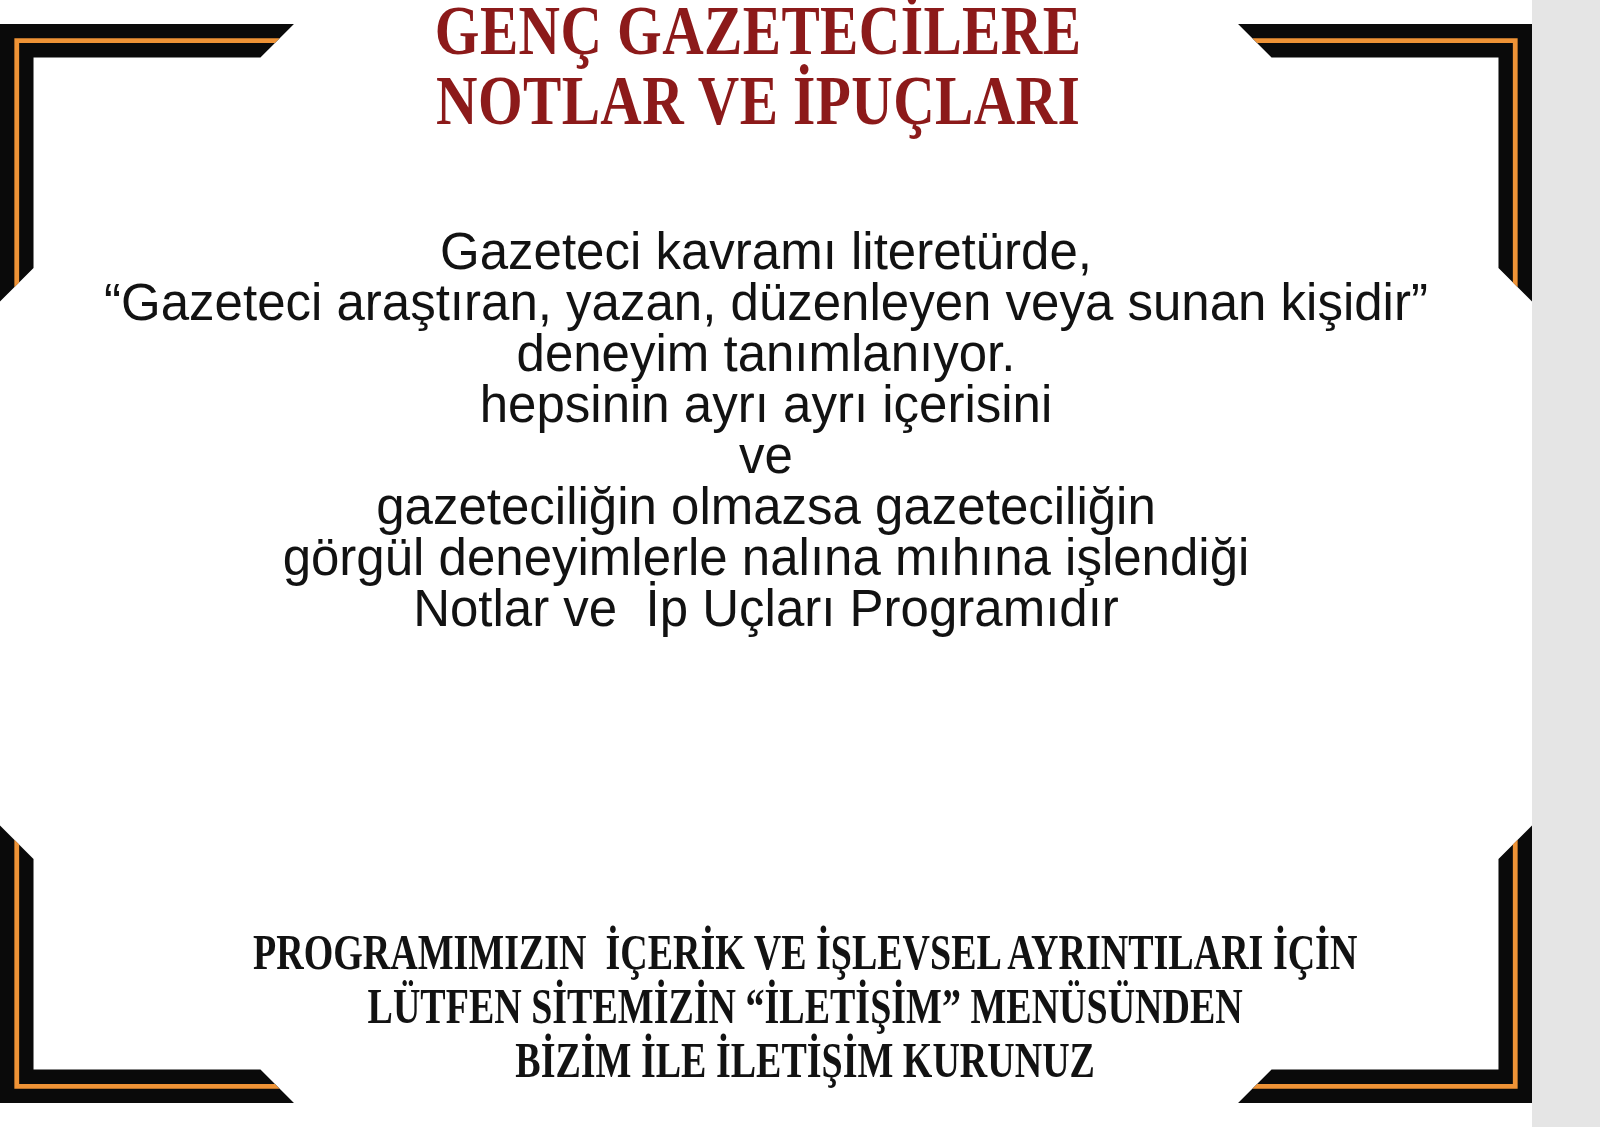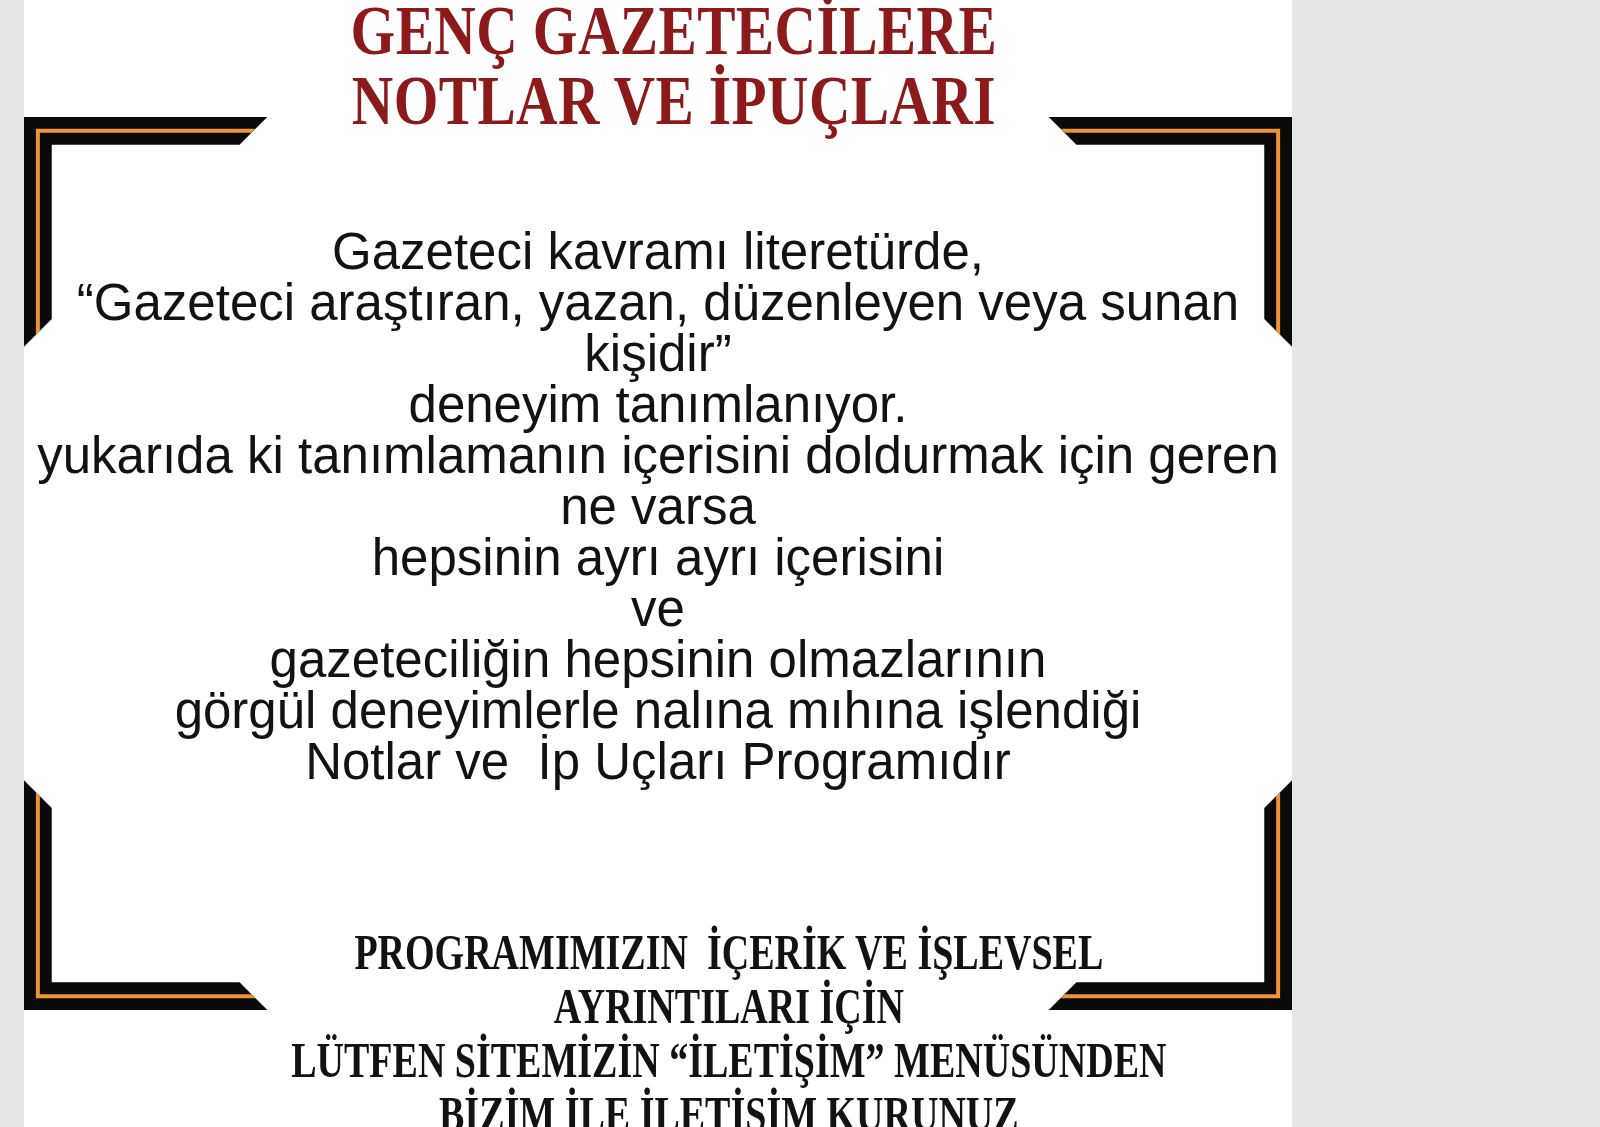--- a/index.html
+++ b/index.html
@@ -5,25 +5,24 @@
   :root{
     --page-bg:#FFFFFF;
     --frame-black:#0A0A0A;
     --frame-orange:#EF9336;
     --title-red:#8C1A1A;
     --text-black:#121212;
   }
   html,body{margin:0;padding:0;background:#e5e5e5;}
   .poster{
     position:relative;
-    width:1268px;height:1127px;
+    width:1532px;height:1127px;
     background:var(--page-bg);
     overflow:hidden;
     font-family:"Liberation Sans",sans-serif;
-    margin-left:24px;
   }
   .frame{
     position:absolute;inset:0;width:100%;height:100%;
     pointer-events:none;z-index:1;
   }
   .frame .band{fill:var(--frame-black);}
   .frame .stripe{fill:var(--frame-orange);}
   .textlayer{position:absolute;left:0;right:0;z-index:2;}
   .line{white-space:pre-wrap;}
   .title{
@@ -77,24 +76,23 @@
 
   <header class="textlayer title">
     <div class="line">GENÇ GAZETECİLERE</div>
     <div class="line">NOTLAR VE İPUÇLARI</div>
   </header>
 
   <section class="textlayer bodytext">
     <div class="line">Gazeteci kavramı literetürde,</div>
     <div class="line">“Gazeteci araştıran, yazan, düzenleyen veya sunan kişidir”</div>
     <div class="line">deneyim tanımlanıyor.</div>
-    <div class="line">yukarıda ki tanımlamanın içerisini doldurmak için geren ne varsa</div>
     <div class="line">hepsinin ayrı ayrı içerisini</div>
     <div class="line">ve</div>
-    <div class="line">gazeteciliğin hepsinin olmazlarının</div>
+    <div class="line">gazeteciliğin olmazsa gazeteciliğin</div>
     <div class="line">görgül deneyimlerle nalına mıhına işlendiği</div>
     <div class="line">Notlar ve  İp Uçları Programıdır</div>
   </section>
 
   <section class="textlayer footer">
     <div class="line">PROGRAMIMIZIN  İÇERİK VE İŞLEVSEL AYRINTILARI İÇİN</div>
     <div class="line">LÜTFEN SİTEMİZİN “İLETİŞİM” MENÜSÜNDEN</div>
     <div class="line">BİZİM İLE İLETİŞİM KURUNUZ</div>
   </section>
 

